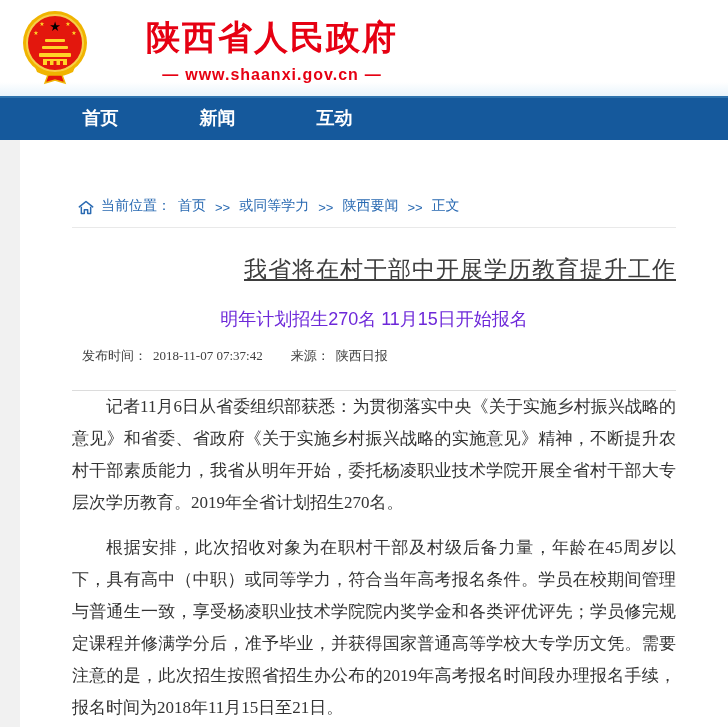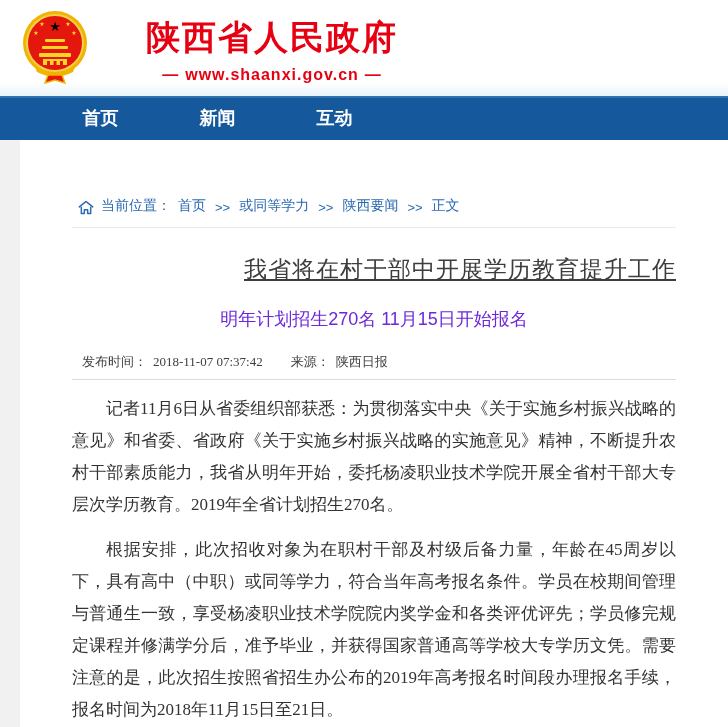--- a/index.html
+++ b/index.html
@@ -52,30 +52,30 @@
   
   .article-title {
     margin-top:26px; text-align:right; font-size:23px; font-weight:400;
     color:#3d3d3d; letter-spacing:1px;text-decoration:underline;
   }
   .article-subtitle {
     margin-top:22px; text-align:center; font-size:18px; font-weight:400;
     color:#6d28d9;
   }
   .article-meta {
-    margin-top:22px; padding-left:10px; padding-bottom:8px;
+    margin-top:16px; padding-left:10px; padding-bottom:25px;
     border-bottom:1px solid #dcdcdc;
     font-size:13px; color:#404040;
     font-family:"Liberation Serif","DejaVu Serif",serif;
   }
   .article-meta .v { margin-left:6px; }
   .article-meta .src-label { margin-left:28px; }
   
   .article-body p {
-    margin-top:13px; font-size:17px; line-height:32px; color:#333333;
+    font-size:17px; line-height:32px; color:#333333;
     text-indent:2em; text-align:justify;
     font-family:"Liberation Serif","DejaVu Serif",serif;
   }
   .article-body p + p { margin-top:13px; }
 </style>
 </head>
 <body>
 
 <div class="page">
 

